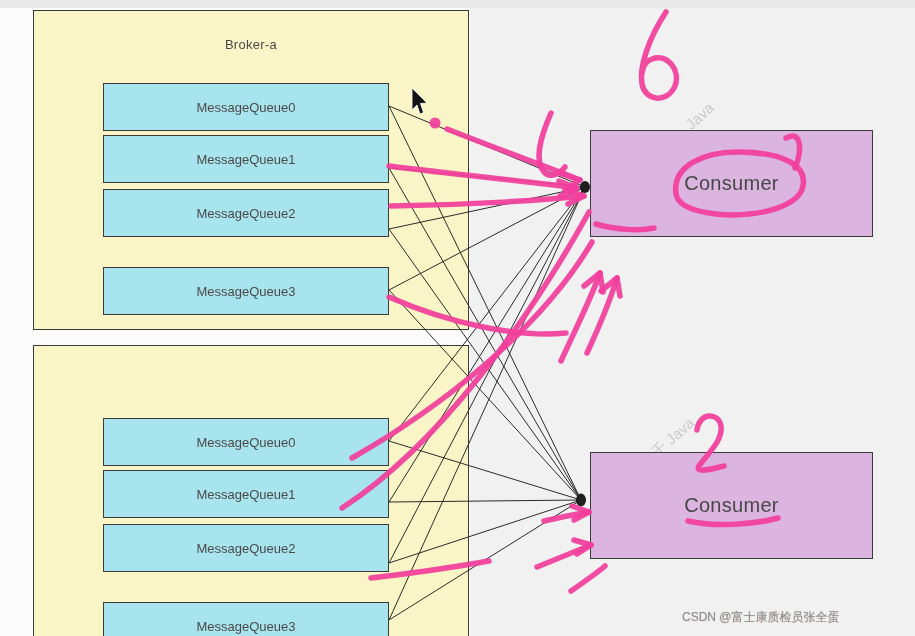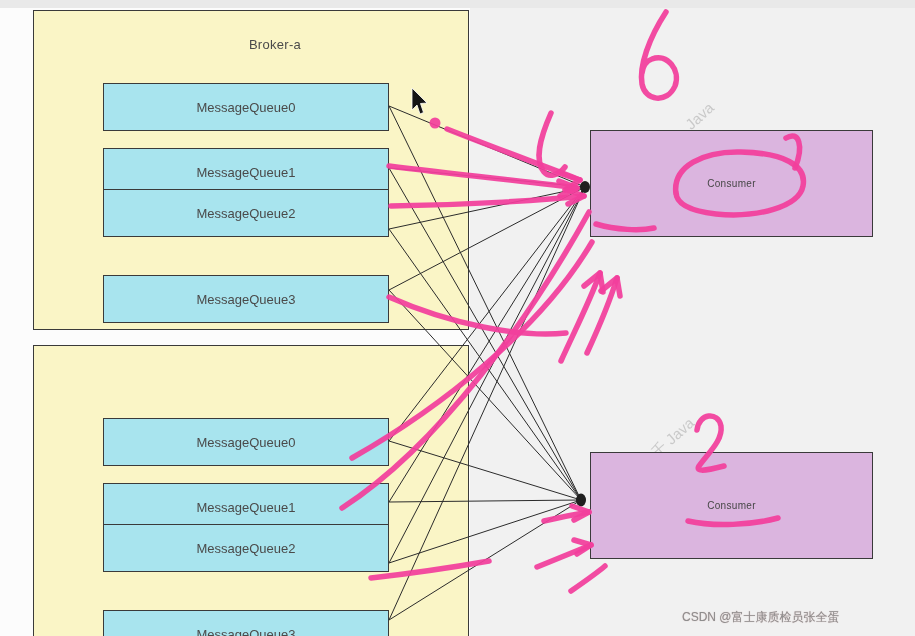--- a/index.html
+++ b/index.html
@@ -11,35 +11,35 @@
   .right-panel{position:absolute;top:8px;left:470px;width:445px;height:628px;background:#f1f1f1;}
 
   .broker{
     position:absolute;width:436px;box-sizing:border-box;
     background:var(--broker-bg,#faf5c6);border:1px solid var(--box-border,#3a3a3a);
   }
   .broker-a{left:33px;top:10px;height:320px;}
   .broker-b{left:33px;top:345px;height:320px;}
   .broker-title{
     position:absolute;top:26px;left:0;width:100%;text-align:center;
-    font-size:13px;color:#4a4a4a;letter-spacing:.3px;margin-left:24px;
+    font-size:13px;color:#4a4a4a;letter-spacing:.3px;
   }
   .queue{
     position:absolute;left:69px;width:286px;height:48px;box-sizing:border-box;
     background:var(--queue-bg,#a8e4ee);border:1px solid var(--box-border,#3a3a3a);
     display:flex;align-items:center;justify-content:center;
     font-size:13px;color:#4a4a4a;
   }
-  .qr0{top:72px}.qr1{top:137px}.qr2{top:178px}.qr3{top:264px}
+  .qr0{top:72px}.qr1{top:124px}.qr2{top:178px}.qr3{top:256px}
 
   .consumer{
     position:absolute;left:590px;width:283px;height:107px;box-sizing:border-box;
     background:var(--consumer-bg,#dbb5df);border:1px solid var(--box-border,#3a3a3a);
     display:flex;align-items:center;justify-content:center;
-    font-size:10px;color:#474747;letter-spacing:.3px;
+    font-size:20px;color:#474747;letter-spacing:.3px;
   }
   .c1{top:130px}.c2{top:452px}
 
   svg.overlay{position:absolute;top:0;left:0;pointer-events:none;}
   .conn{stroke:var(--connector,#2b2b2b);stroke-width:1;fill:none;}
   .node-dot{fill:#1f1f1f;}
   .pen{stroke:var(--annotation,#f23e9c);stroke-width:5.5;fill:none;stroke-linecap:round;stroke-linejoin:round;opacity:.93;}
   .pen-fill{fill:var(--annotation,#f23e9c);opacity:.93;}
 
   .watermark{position:absolute;color:rgba(110,110,110,.30);font-size:15px;

